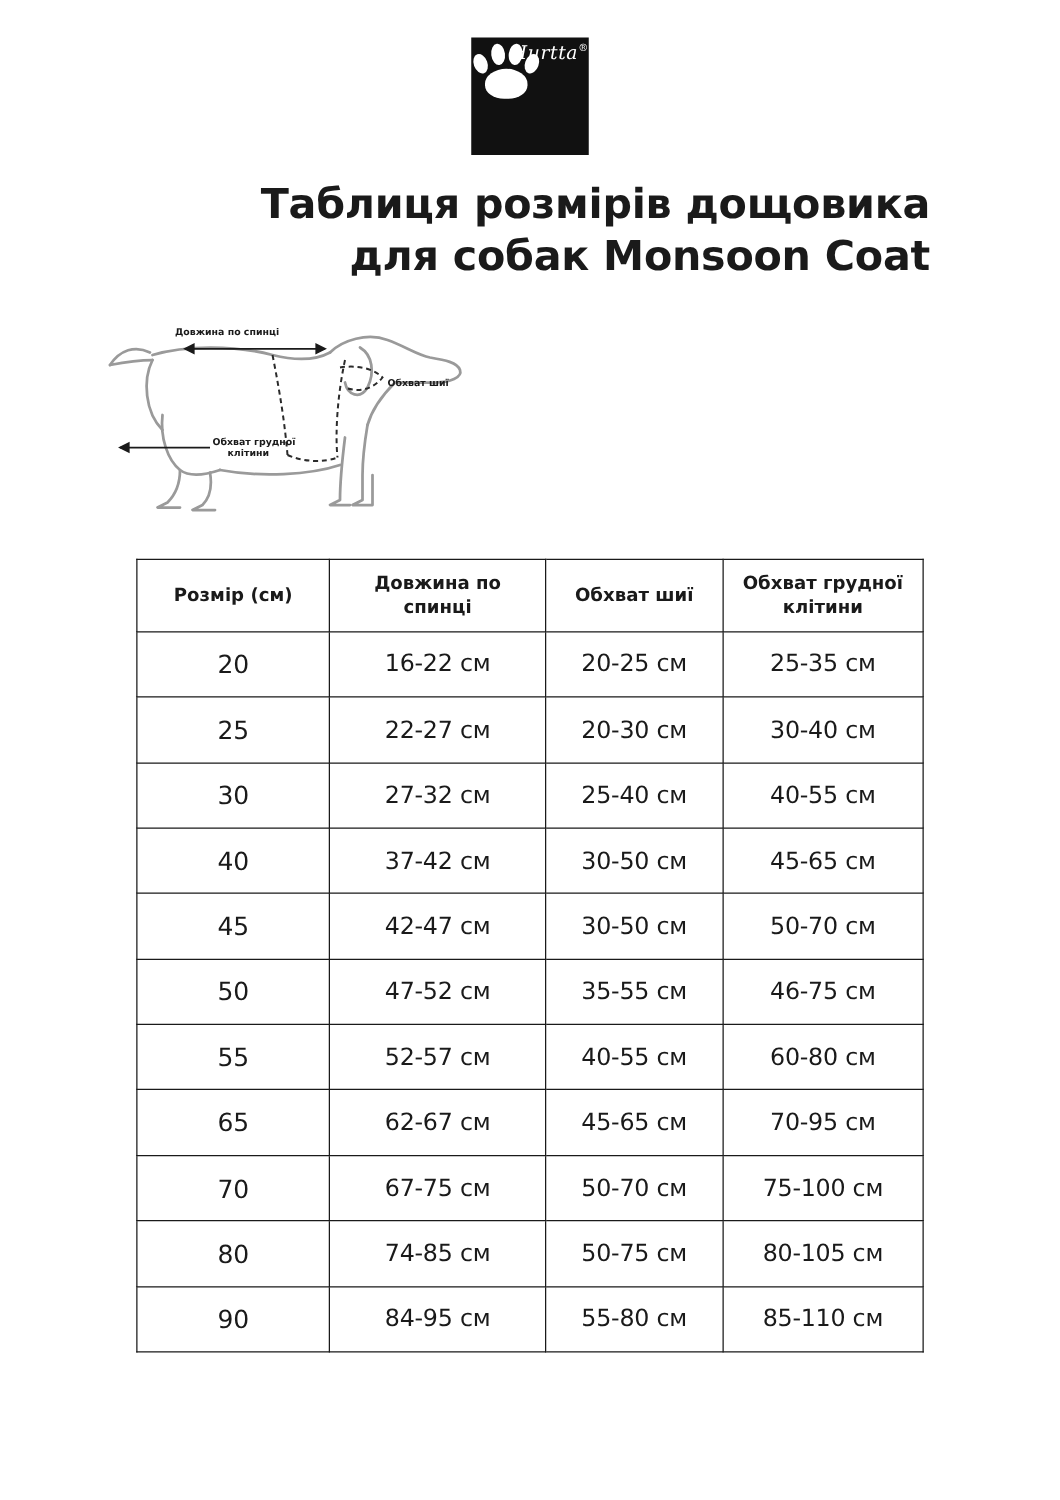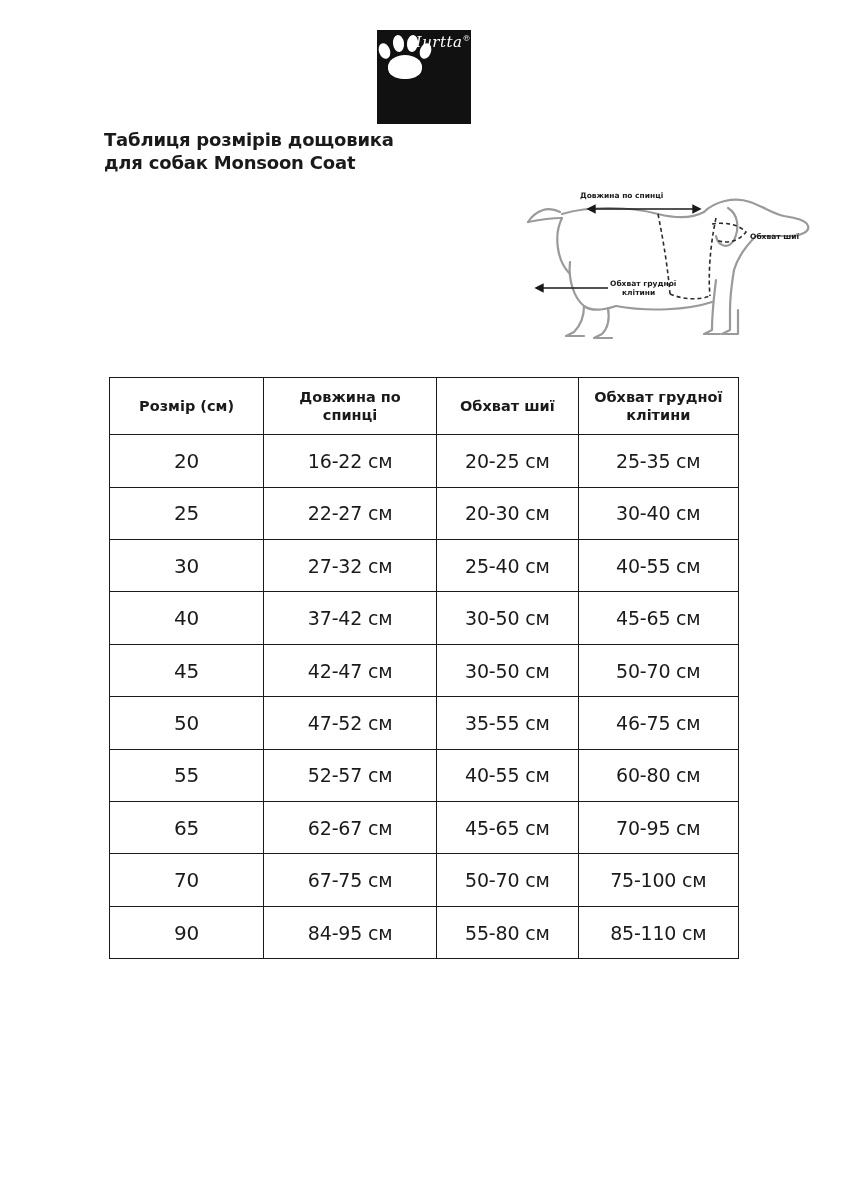--- a/index.html
+++ b/index.html
@@ -65,36 +65,37 @@
     font-family: "DejaVu Serif", "Liberation Serif", serif;
     font-style: italic;
     font-size: 15px;
     letter-spacing: 0.5px;
     margin-top: 3px;
   }
   .logo-word sup { font-size: 8px; vertical-align: super; }
 
   
   .title {
-    text-align: left;
-    font-size: 18px;
+    text-align: right;
+    font-size: 33px;
     font-weight: bold;
     line-height: 1.28;
-    margin: 4px auto 0;
+    margin: 18px auto 0;
     width: 640px;
     letter-spacing: -0.2px;
   }
   .title span { display: block; }
 
   
   .diagram {
     display: flex;
-    justify-content: flex-end;
-    margin-top: 10px;
+    justify-content: flex-start;
+    margin-top: 28px;
     height: 185px;
+    padding-left: 48px;
   }
   .diagram svg { display: block; }
 
   
   .table-wrap {
     margin: 8px auto 0;
     width: 630px;
   }
   table {
     border-collapse: collapse;
@@ -266,20 +267,26 @@
             <td>45-65 см</td>
             <td>70-95 см</td>
           </tr>
           <tr>
             <td class="size-cell">70</td>
             <td>67-75 см</td>
             <td>50-70 см</td>
             <td>75-100 см</td>
           </tr>
           <tr>
+            <td class="size-cell">80</td>
+            <td>74-85 см</td>
+            <td>50-75 см</td>
+            <td>80-105 см</td>
+          </tr>
+          <tr>
             <td class="size-cell">90</td>
             <td>84-95 см</td>
             <td>55-80 см</td>
             <td>85-110 см</td>
           </tr>
         </tbody>
     </table>
   </div>
 
 </div>

